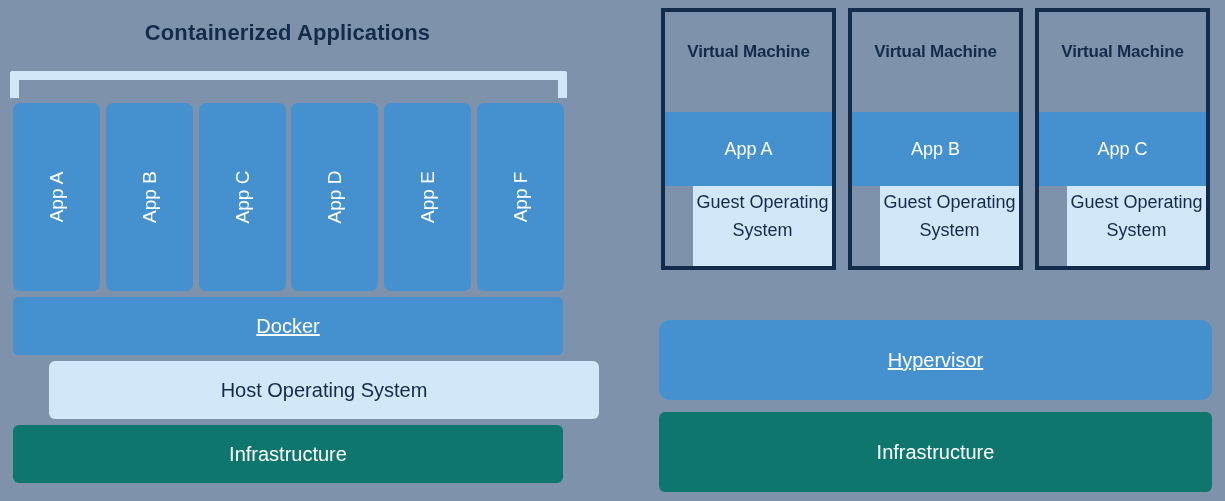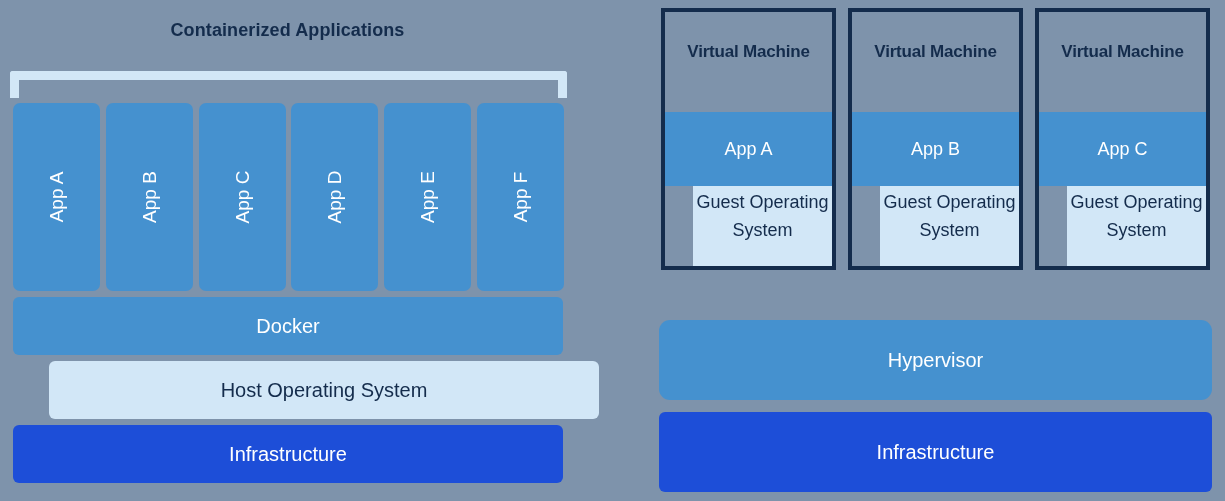--- a/index.html
+++ b/index.html
@@ -22,32 +22,32 @@
   .blk {
     position: absolute;
     box-sizing: border-box;
     border-radius: 6px;
     display: flex;
     align-items: center;
     justify-content: center;
     text-align: center;
     line-height: 1.2;
   }
-  .blue   { background: #4591cf; color: #ffffff; }
+  .blue   { background: #4591cf; color: #ffffff; text-decoration: underline; }
   .light  { background: #d2e7f7; color: #142c4c; margin-left: 36px; }
-  .green  { background: #1d4ed8; color: #ffffff; }
+  .green  { background: #0f766e; color: #ffffff; }
 
   
   #left-title {
     position: absolute;
     left: 0px;
     top: 20px;
     width: 575px;
     text-align: center;
-    font-size: 18px;
+    font-size: 22px;
     font-weight: bold;
     color: #142c4c;
     letter-spacing: 0.1px;
   }
 
   
   #bracket {
     position: absolute;
     left: 10px;
     top: 71px;

